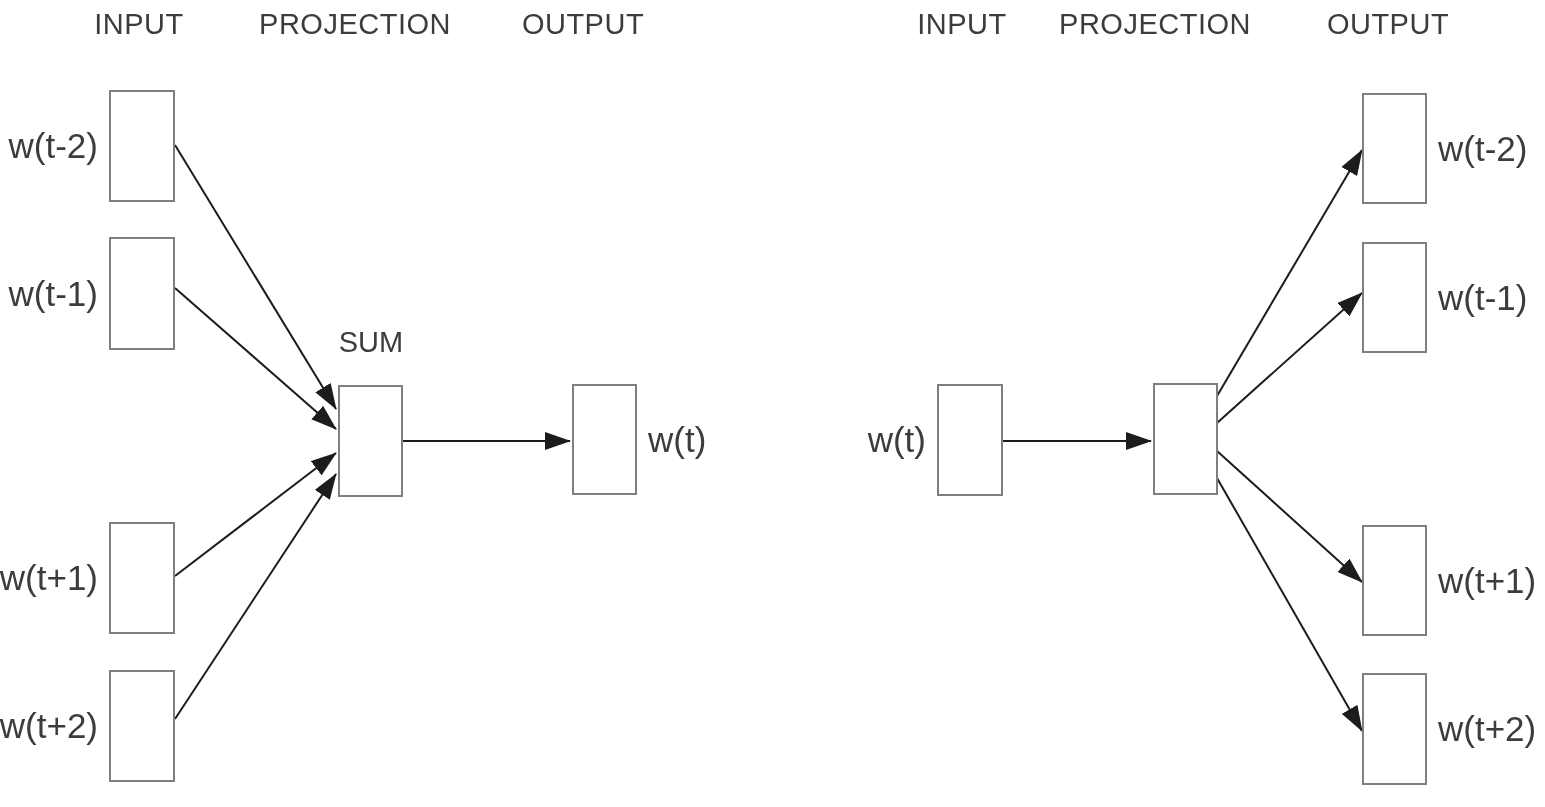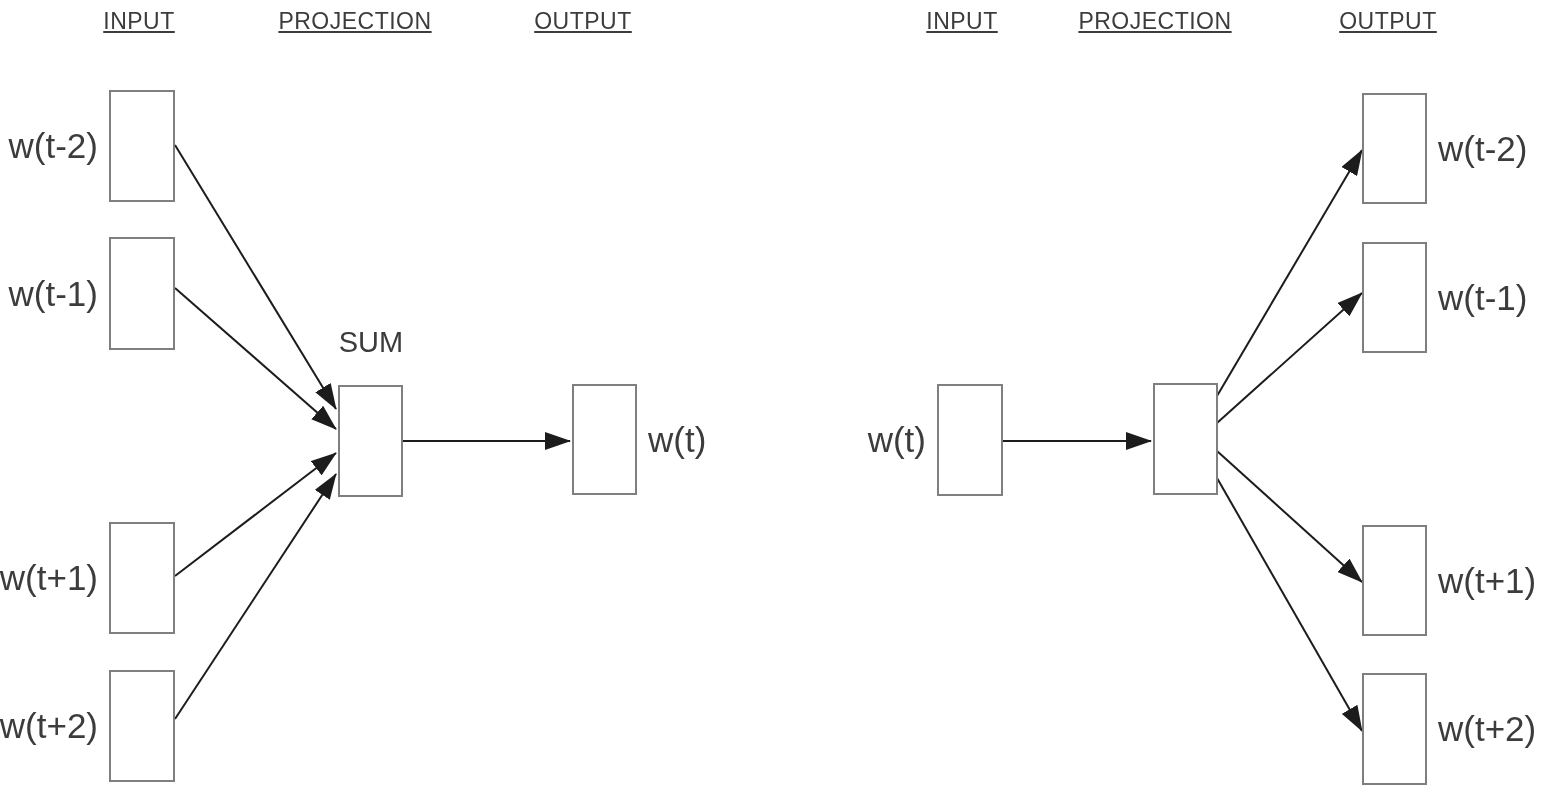--- a/index.html
+++ b/index.html
@@ -6,21 +6,21 @@
   .stage{
     position:relative;
     width:1545px;height:807px;
     background:#ffffff;
     font-family:"Liberation Sans","DejaVu Sans",sans-serif;
     overflow:hidden;
   }
   .edges-layer{position:absolute;left:0;top:0;width:1545px;height:807px;pointer-events:none;}
   .hdr{
     position:absolute;transform:translateX(-50%);
-    font-size:23px;color:#3c3c3c;white-space:nowrap;letter-spacing:0.5px;text-decoration:underline;
+    font-size:29px;color:#3c3c3c;white-space:nowrap;letter-spacing:0.5px;
   }
   .annotation{
     position:absolute;transform:translateX(-50%);
     font-size:29px;color:#3c3c3c;white-space:nowrap;
   }
   .node{
     position:absolute;box-sizing:border-box;
     background:#ffffff;border:2px solid #7f7f7f;
   }
   .nlabel{

